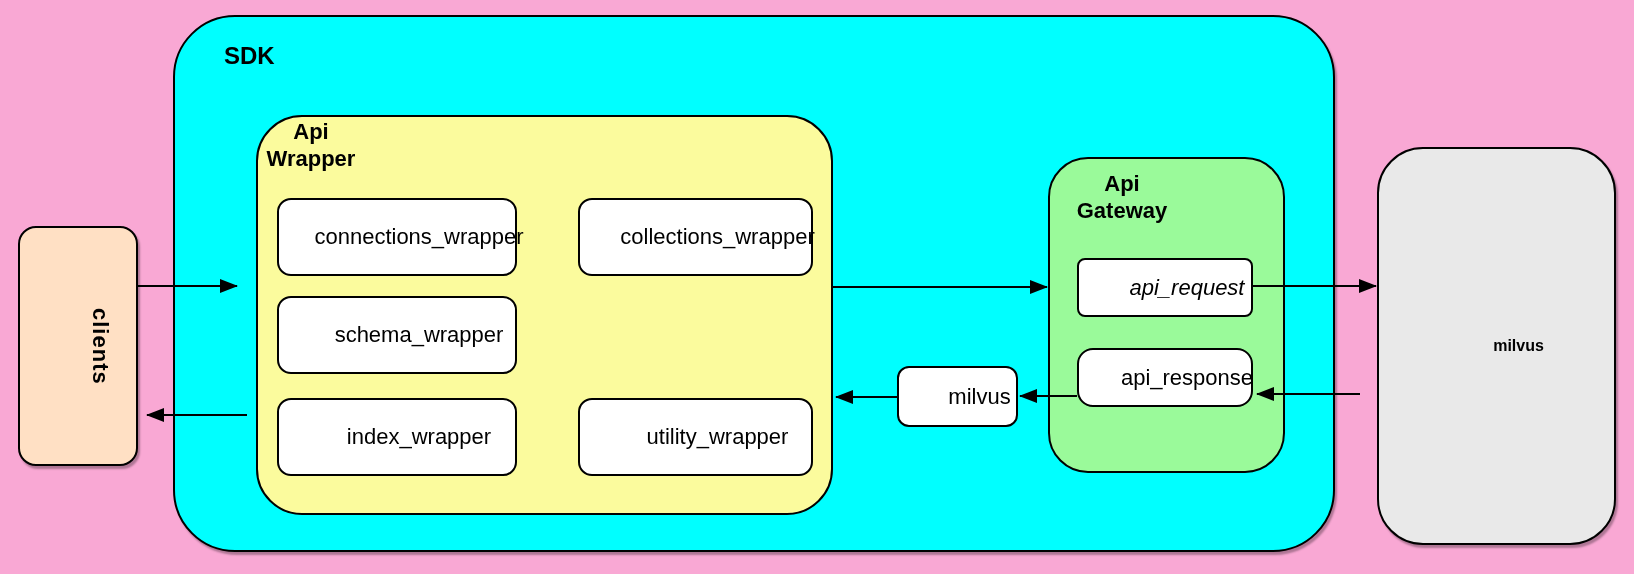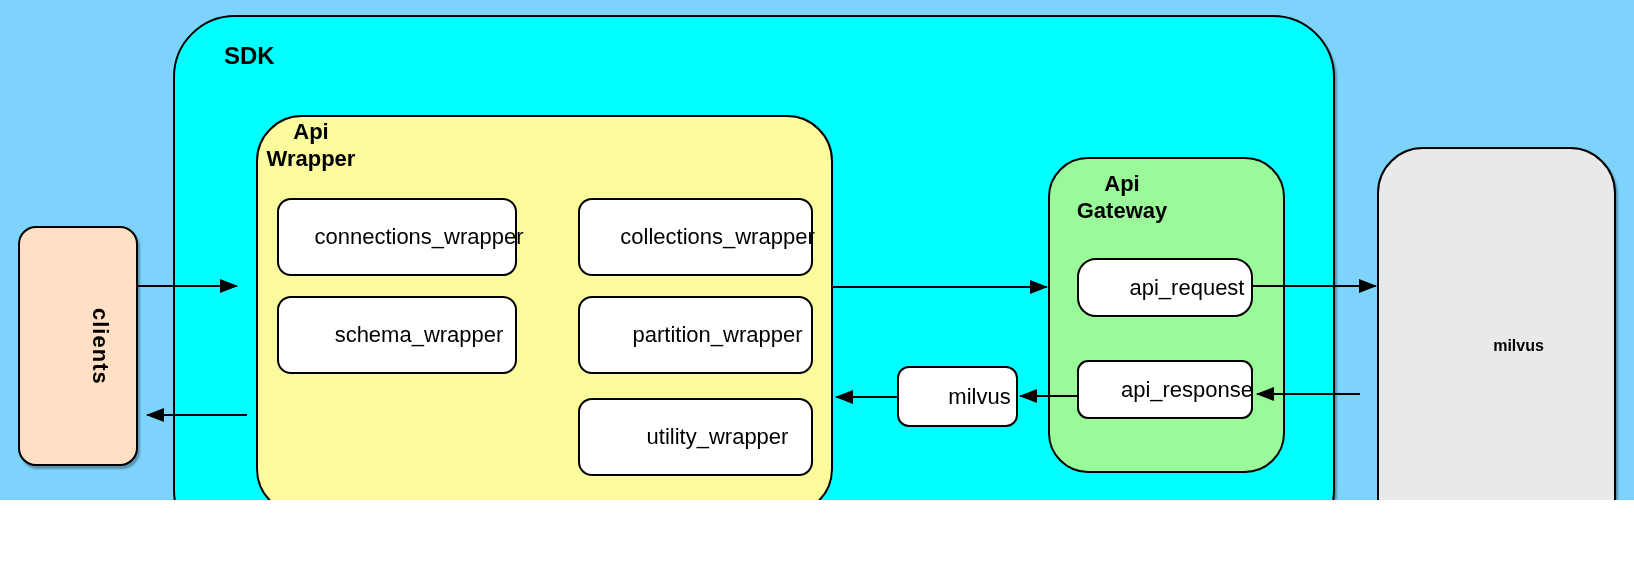--- a/index.html
+++ b/index.html
@@ -1,20 +1,20 @@
 <!DOCTYPE html>
 <html><head>
 <meta charset="utf-8">
 <style>
   html, body { margin: 0; padding: 0; background: #ffffff; }
   .canvas {
     position: relative;
     width: 1634px;
-    height: 500px;
-    background: #7dd3fc;
+    height: 574px;
+    background: #f9a8d4;
     font-family: "Liberation Sans", "DejaVu Sans", sans-serif;
     color: #000;
     overflow: hidden;
   }
   .shape {
     position: absolute;
     box-sizing: border-box;
     border: 2px solid #000;
     display: flex;
     align-items: center;
@@ -43,22 +43,22 @@
   #api-gateway-label { left: 1062px; top: 170px; width: 120px; z-index: 3; }
 
   #box-connections { left: 277px; top: 198px; width: 240px; height: 78px; z-index: 3; }
   #box-collections { left: 578px; top: 198px; width: 235px; height: 78px; z-index: 3; }
   #box-schema      { left: 277px; top: 296px; width: 240px; height: 78px; z-index: 3; }
   #box-partition   { left: 578px; top: 296px; width: 235px; height: 78px; z-index: 3; }
   #box-index       { left: 277px; top: 398px; width: 240px; height: 78px; z-index: 3; }
   #box-utility     { left: 578px; top: 398px; width: 235px; height: 78px; z-index: 3; text-align: center; }
 
   #checker      { left: 897px;  top: 366px; width: 121px; height: 61px; border-radius: 12px; z-index: 3; }
-  #api-request  { left: 1077px; top: 258px; width: 176px; height: 59px; border-radius: 19px; z-index: 3; }
-  #api-response { left: 1077px; top: 360px; width: 176px; height: 59px; border-radius: 11px; z-index: 3; }
+  #api-request  { left: 1077px; top: 258px; width: 176px; height: 59px; border-radius: 8px; z-index: 3; font-style: italic; }
+  #api-response { left: 1077px; top: 348px; width: 176px; height: 59px; border-radius: 16px; z-index: 3; }
 
   #clients { left: 18px; top: 226px; width: 120px; height: 240px; background: #FFE0C4; border-radius: 18px; z-index: 1; }
   #clients .v-label { writing-mode: vertical-rl; font-weight: bold; font-size: 22px; letter-spacing: 1px; }
 
   #milvus { left: 1377px; top: 147px; width: 239px; height: 398px; background: #E9E9E9; border-radius: 46px; font-weight: bold; font-size: 16px; z-index: 1; }
 
   .arrows { position: absolute; left: 0; top: 0; width: 1634px; height: 574px; z-index: 5; pointer-events: none; }
   .arrows line { stroke: #000; stroke-width: 2; }
 </style>
 </head>
@@ -79,22 +79,22 @@
 
   <div class="shape node" id="box-connections">
     <span>connections_wrapper</span>
   </div>
   <div class="shape node" id="box-schema">
     <span>schema_wrapper</span>
   </div>
   <div class="shape node" id="box-collections">
     <span>collections_wrapper</span>
   </div>
-  <div class="shape node" id="box-partition">
-    <span>partition_wrapper</span>
+  <div class="shape node" id="box-index">
+    <span>index_wrapper</span>
   </div>
   <div class="shape node" id="box-utility">
     <span>utility_wrapper</span>
   </div>
 
   <div class="shape node" id="checker">
     <span>milvus</span>
   </div>
 
   <div class="shape node" id="api-request">

